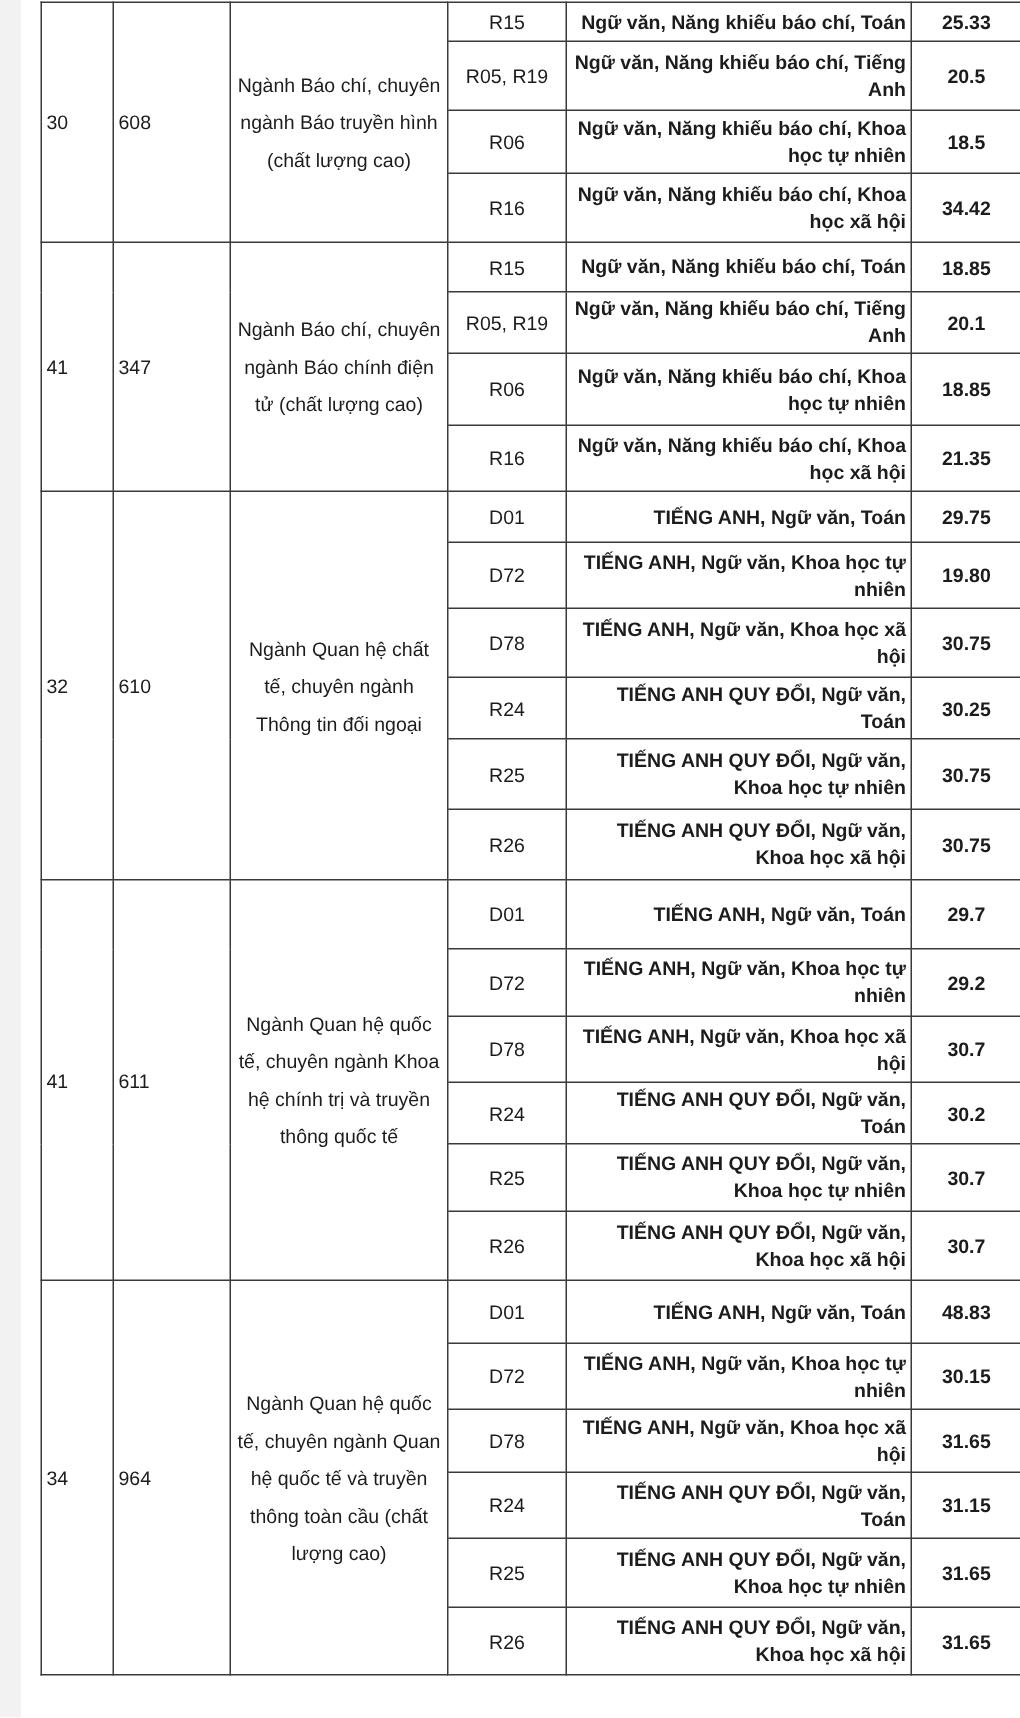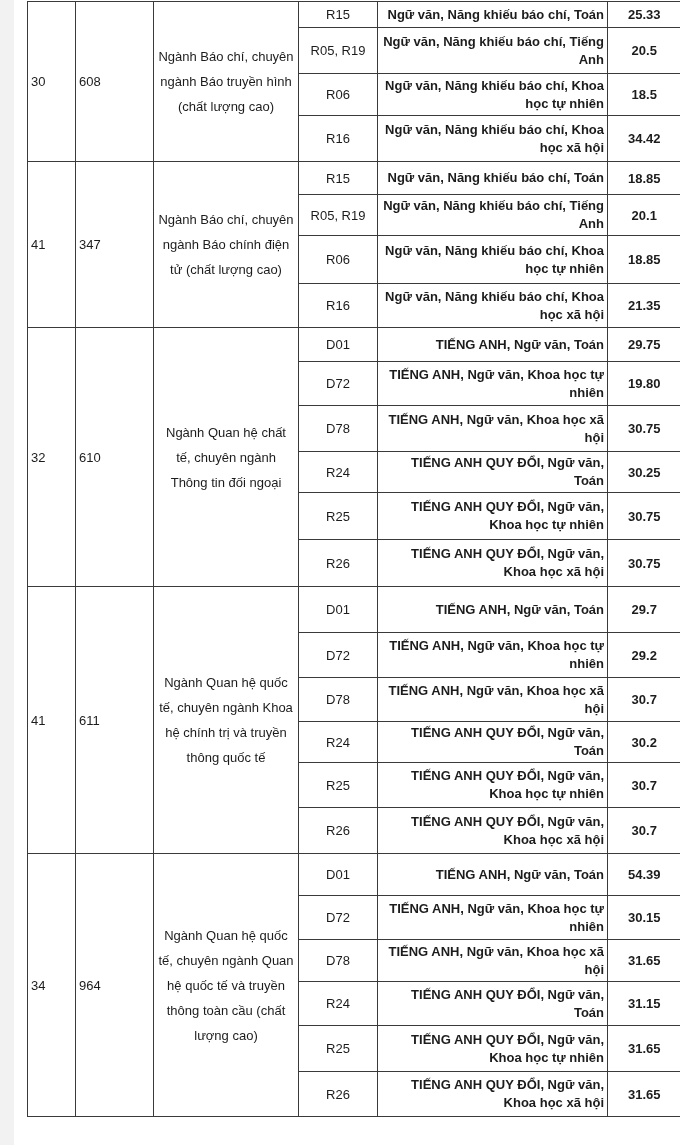--- a/index.html
+++ b/index.html
@@ -195,21 +195,21 @@
         <td class="combo-cell">R26</td>
         <td class="subjects-cell">TIẾNG ANH QUY ĐỔI, Ngữ văn, Khoa học xã hội</td>
         <td class="score-cell">30.7</td>
       </tr>
       <tr style="height: 42px;">
         <td class="stt-cell" rowspan="6">34</td>
         <td class="code-cell" rowspan="6">964</td>
         <td class="name-cell" rowspan="6">Ngành Quan hệ quốc tế, chuyên ngành Quan hệ quốc tế và truyền thông toàn cầu (chất lượng cao)</td>
         <td class="combo-cell">D01</td>
         <td class="subjects-cell">TIẾNG ANH, Ngữ văn, Toán</td>
-        <td class="score-cell">54.39</td>
+        <td class="score-cell">48.83</td>
       </tr>
       <tr style="height: 44px;">
         <td class="combo-cell">D72</td>
         <td class="subjects-cell">TIẾNG ANH, Ngữ văn, Khoa học tự nhiên</td>
         <td class="score-cell">30.15</td>
       </tr>
       <tr style="height: 42px;">
         <td class="combo-cell">D78</td>
         <td class="subjects-cell">TIẾNG ANH, Ngữ văn, Khoa học xã hội</td>
         <td class="score-cell">31.65</td>

